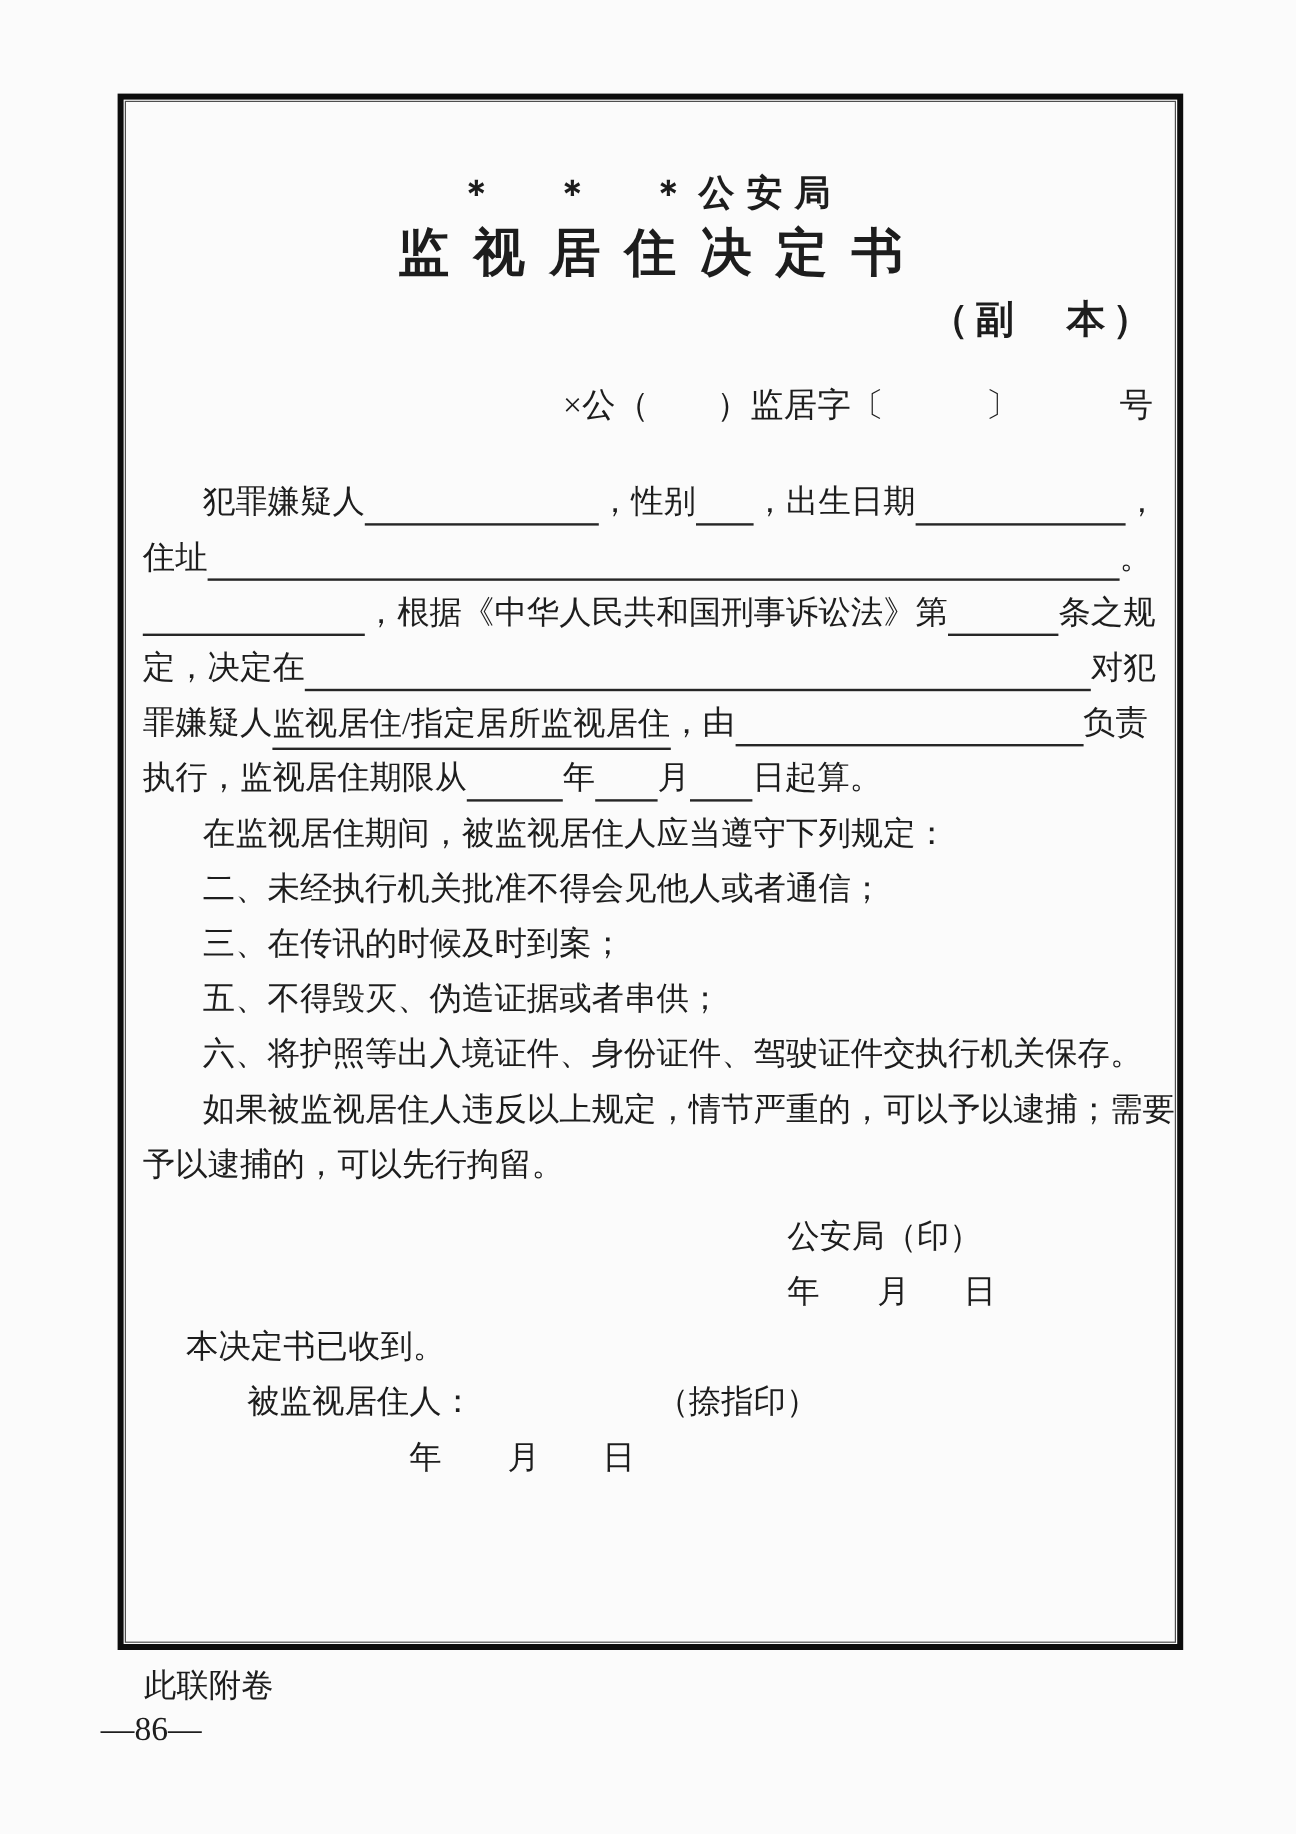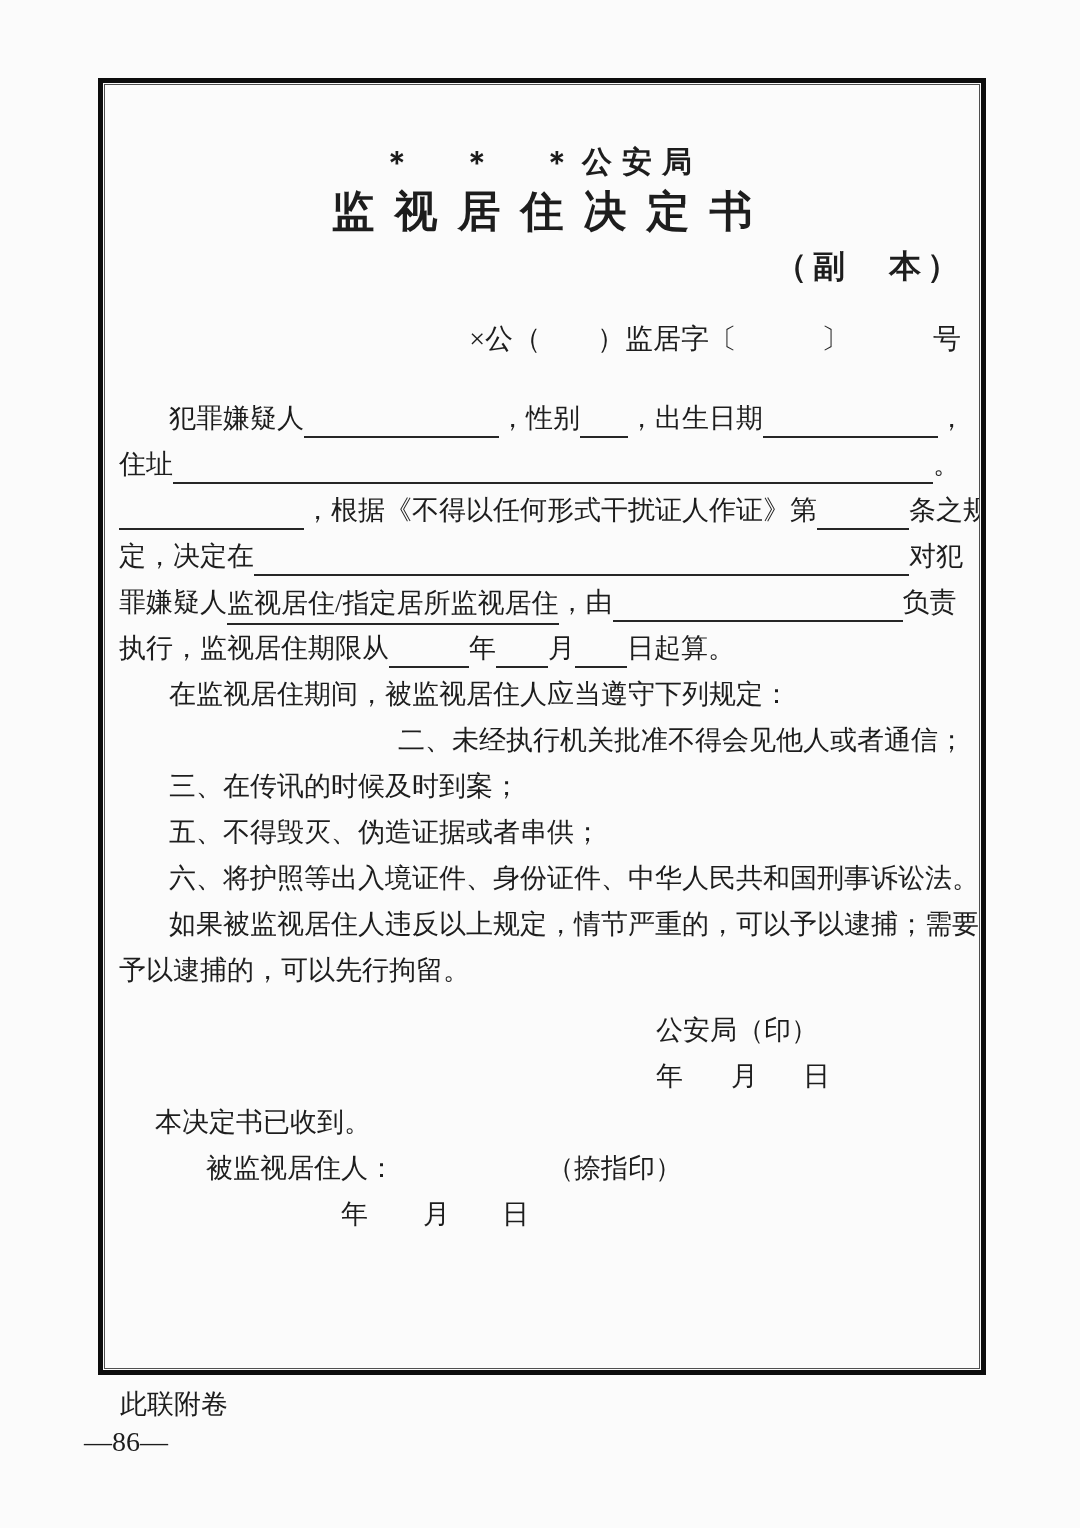--- a/index.html
+++ b/index.html
@@ -101,29 +101,29 @@
 
       <div class="title-line">监视居住决定书</div>
 
       <div class="subtitle-line">（副　本）</div>
 
       <div class="doc-no-line">×公（　　）监居字〔　　　〕　　　号</div>
 
       <div class="form-body">
           <div class="line" style="padding-left: 50px;"><span class="txt">犯罪嫌疑人</span><span class="blank" style="width: 195px;"></span><span class="txt">，性别</span><span class="blank" style="width: 48px;"></span><span class="txt">，出生日期</span><span class="blank" style="width: 175px;"></span><span class="txt">，</span></div>
           <div class="line"><span class="txt">住址</span><span class="blank" style="width: 760px;"></span><span class="txt">。</span></div>
-          <div class="line"><span class="blank" style="width: 185px;"></span><span class="txt">，根据《不得以任何形式干扰证人作证》第</span><span class="blank" style="width: 92px;"></span><span class="txt">条之规</span></div>
+          <div class="line"><span class="blank" style="width: 185px;"></span><span class="txt">，根据《中华人民共和国刑事诉讼法》第</span><span class="blank" style="width: 92px;"></span><span class="txt">条之规</span></div>
           <div class="line"><span class="txt">定，决定在</span><span class="blank" style="width: 655px;"></span><span class="txt">对犯</span></div>
           <div class="line"><span class="txt">罪嫌疑人</span><span class="u-text">监视居住/指定居所监视居住</span><span class="txt">，由</span><span class="blank" style="width: 290px;"></span><span class="txt">负责</span></div>
           <div class="line"><span class="txt">执行，监视居住期限从</span><span class="blank" style="width: 80px;"></span><span class="txt">年</span><span class="blank" style="width: 52px;"></span><span class="txt">月</span><span class="blank" style="width: 52px;"></span><span class="txt">日起算。</span></div>
           <div class="line" style="padding-left: 50px;"><span class="txt">在监视居住期间，被监视居住人应当遵守下列规定：</span></div>
-          <div class="line" style="padding-left: 50px; text-align: right;"><span class="txt">二、未经执行机关批准不得会见他人或者通信；</span></div>
+          <div class="line" style="padding-left: 50px;"><span class="txt">二、未经执行机关批准不得会见他人或者通信；</span></div>
           <div class="line" style="padding-left: 50px;"><span class="txt">三、在传讯的时候及时到案；</span></div>
           <div class="line" style="padding-left: 50px;"><span class="txt">五、不得毁灭、伪造证据或者串供；</span></div>
-          <div class="line" style="padding-left: 50px;"><span class="txt">六、将护照等出入境证件、身份证件、中华人民共和国刑事诉讼法。</span></div>
+          <div class="line" style="padding-left: 50px;"><span class="txt">六、将护照等出入境证件、身份证件、驾驶证件交执行机关保存。</span></div>
           <div class="line" style="padding-left: 50px;"><span class="txt">如果被监视居住人违反以上规定，情节严重的，可以予以逮捕；需要</span></div>
           <div class="line"><span class="txt">予以逮捕的，可以先行拘留。</span></div>
           <div class="spacer" style="height: 14px;"></div>
           <div class="line" style="padding-left: 537px;"><span class="txt">公安局（印）</span></div>
           <div class="line" style="padding-left: 537px;"><span class="txt">年</span><span class="gap" style="width: 48px;"></span><span class="txt">月</span><span class="gap" style="width: 45px;"></span><span class="txt">日</span></div>
           <div class="line" style="padding-left: 36px;"><span class="txt">本决定书已收到。</span></div>
           <div class="line" style="padding-left: 87px;"><span class="txt">被监视居住人：</span><span class="gap" style="width: 152px;"></span><span class="txt">（捺指印）</span></div>
           <div class="line" style="padding-left: 222px;"><span class="txt">年</span><span class="gap" style="width: 55px;"></span><span class="txt">月</span><span class="gap" style="width: 52px;"></span><span class="txt">日</span></div>
         </div>
 

